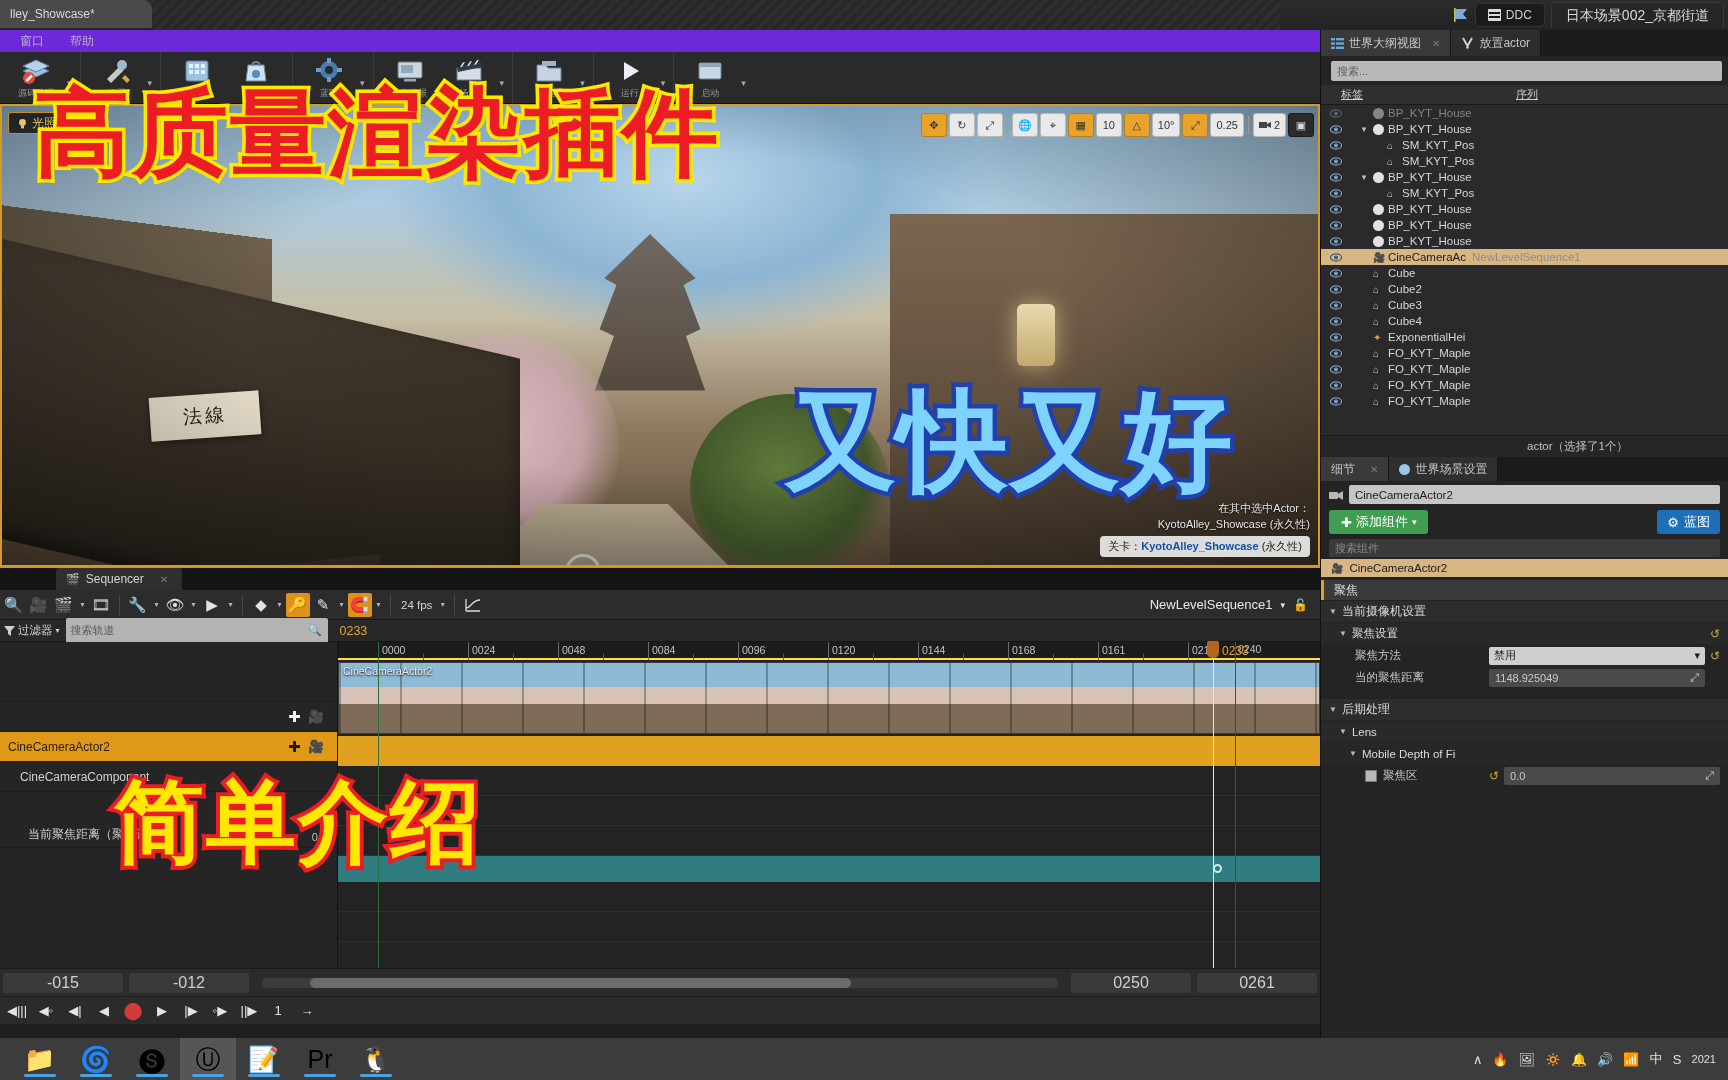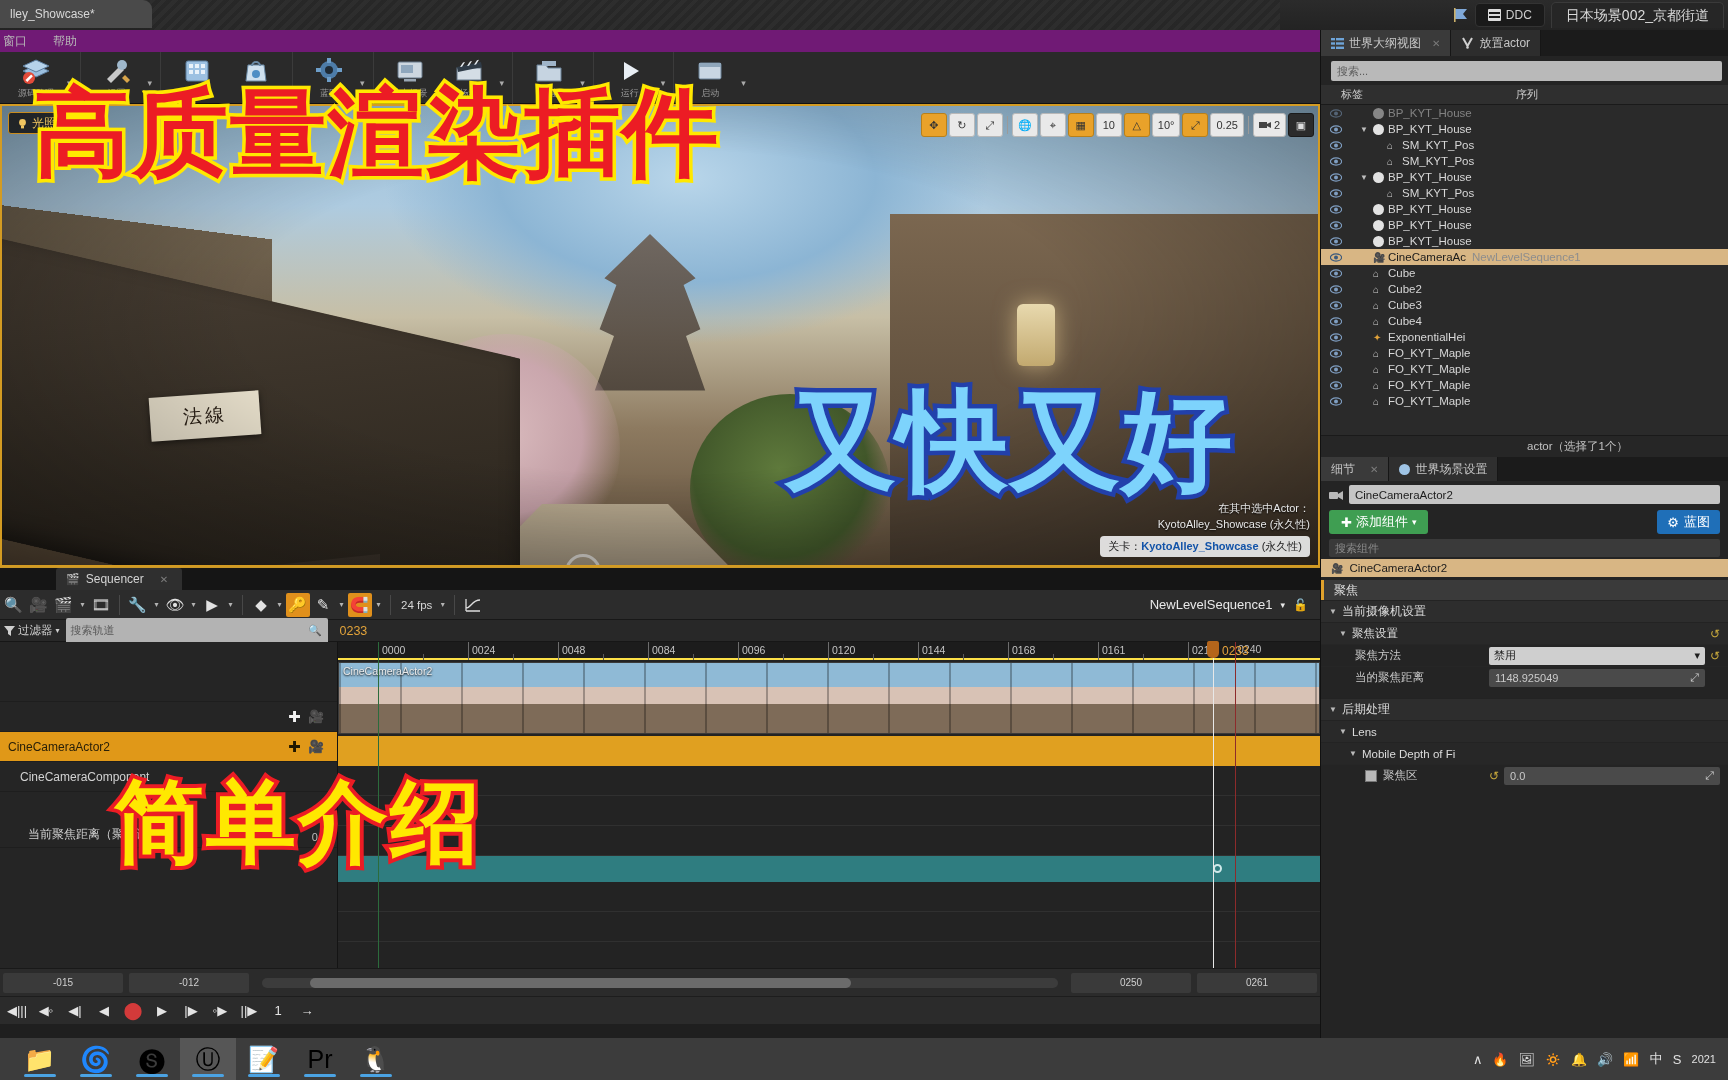--- a/index.html
+++ b/index.html
@@ -42,21 +42,21 @@
   .ddc-glyph:before{ top:3px; } .ddc-glyph:after{ top:7px; }
   .scene-tab{
     height:26px; background:#262626; border-radius:5px 5px 0 0; color:#dadada;
     font-size:14px; display:flex; align-items:center; padding:0 14px; margin-right:4px;
     border:1px solid #3a3a3a; border-bottom:none;
   }
 
   
   .menubar{
     position:absolute; left:0; top:30px; width:1585px; height:22px;
-    background:#701a75; display:flex; align-items:center; gap:26px; padding-left:3px;
+    background:#6d28d9; display:flex; align-items:center; gap:26px; padding-left:20px;
   }
   .menubar span{ color:#b6b6b6; font-size:12px; filter: blur(.2px); }
 
   
   .maintoolbar{
     position:absolute; left:0; top:52px; width:1320px; height:52px;
     background:#2a2a2a; display:flex; align-items:center;
     border-bottom:1px solid #111;
   }
   .tool-group{ display:flex; align-items:center; height:52px; padding:0 8px;
@@ -196,21 +196,21 @@
     font-size:12px; color:#c6c6c6; background:#2d2d2d; border-right:1px solid #161616;
   }
   .rtab.active{ background:#3a3a3a; }
   .rtab .x{ color:#7a7a7a; font-size:10px; margin-left:6px; }
   .r-search{
     margin:5px 6px 4px 10px; height:20px; background:#b9b9b9; border-radius:2px;
     color:#5c5c5c; font-size:11px; display:flex; align-items:center; padding:0 6px;
   }
   .r-colhdr{
     display:flex; height:20px; background:#2f2f2f; border-bottom:1px solid #1a1a1a;
-    color:#cfcfcf; font-size:11px; align-items:center; padding-left:20px;
+    color:#cfcfcf; font-size:11px; align-items:center; padding-left:20px;text-decoration:underline;
   }
   .r-colhdr .c1{ width:175px; }
   .outliner{ height:330px; overflow:hidden; background:#2a2a2a; }
   .ol-row{
     display:flex; align-items:center; height:16px; font-size:11.5px; color:#d7d7d7;
     padding-left:8px; gap:4px;
   }
   .ol-row.sel{ background:#d8b684; color:#1a1a1a; }
   .eye{ width:13px; height:11px; flex:none; display:flex; align-items:center; justify-content:center; }
   .arrow{ width:9px; color:#bdbdbd; font-size:8px; flex:none; }
@@ -352,21 +352,21 @@
   .endmark{ position:absolute; top:0; bottom:0; width:1px; background:#8d2b2b; }
   .startmark{ position:absolute; top:0; bottom:0; width:1px; background:#2c6b3c; }
   .frame-lbl{ position:absolute; top:-16px; color:#e6a23c; font-size:12px; }
   .frame-end{ position:absolute; top:1px; color:#bdbdbd; font-size:10.5px; }
 
   .seq-footer{
     position:absolute; left:0; bottom:42px; width:1320px; height:28px;
     background:#2b2b2b; display:flex; align-items:center; border-top:1px solid #191919;
   }
   .tcode{
-    width:120px; height:20px; background:#3a3a3a; color:#cfcfcf; font-size:10px;
+    width:120px; height:20px; background:#3a3a3a; color:#cfcfcf; font-size:16px;
     display:flex; align-items:center; justify-content:center; border-radius:2px; margin:0 3px;
   }
   .scrollbar{
     flex:1; height:10px; background:#3c3c3c; border-radius:5px; margin:0 10px; position:relative;
   }
   .scrollbar .thumb{ position:absolute; left:6%; width:68%; top:0; bottom:0; background:#6b6b6b;
      border-radius:5px; }
   .transport{
     position:absolute; left:0; bottom:14px; width:1320px; height:28px;
     background:#2b2b2b; display:flex; align-items:center; gap:3px; padding-left:4px;

